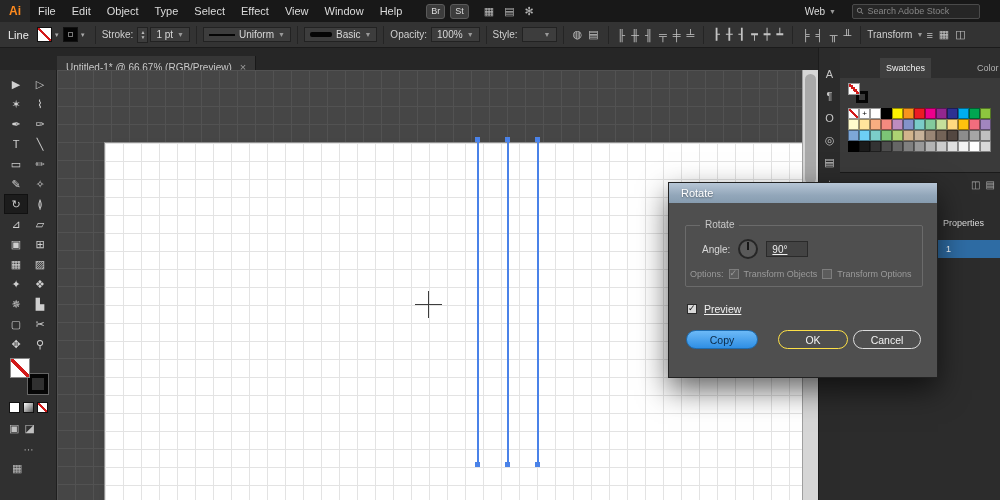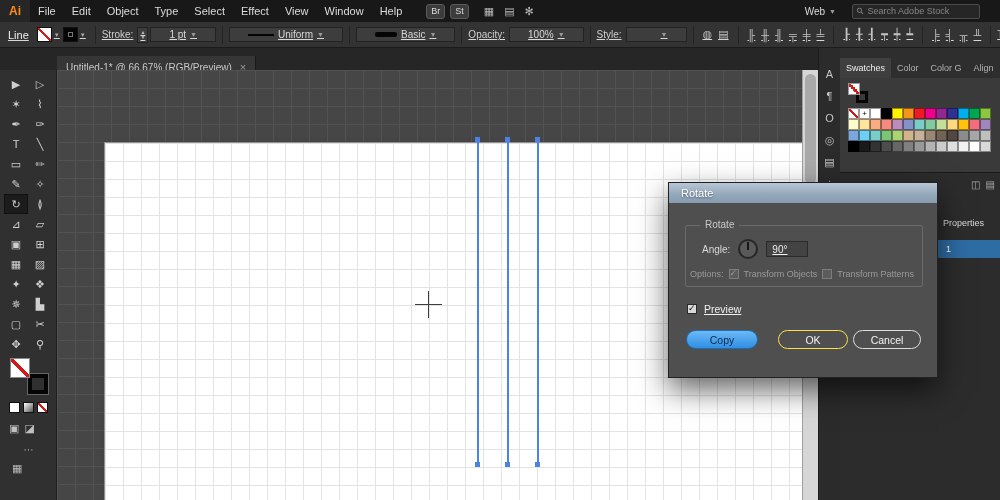--- a/index.html
+++ b/index.html
@@ -17,29 +17,29 @@
   .bar-icon { color:#b5b5b5; font-size:11px; padding:0 5px; }
   .mb-spacer { flex:1; }
   .workspace { display:flex; align-items:center; gap:4px; color:#ddd; font-size:10px; margin-right:16px; }
   .caret { font-size:7px; color:#999; }
   .search-box { display:flex; align-items:center; gap:4px; width:128px; height:15px; background:#262626; border:1px solid #4a4a4a; border-radius:2px; margin-right:20px; padding:0 4px; }
   .search-icon { color:#8a8a8a; font-size:9px; transform:rotate(-45deg); }
   .search-box input { flex:1; min-width:0; background:transparent; border:none; outline:none; color:#ccc; font-size:9px; font-family:"Liberation Sans",sans-serif; }
   .search-box input::placeholder { color:#868686; }
 
   
-  .controlbar { position:absolute; left:0; top:22px; width:1000px; height:26px; background:#333333; border-bottom:1px solid #1b1b1b; display:flex; align-items:center; padding:0 8px; color:#d8d8d8; font-size:10px; z-index:10;text-decoration:underline; }
+  .controlbar { position:absolute; left:0; top:22px; width:1000px; height:26px; background:#333333; border-bottom:1px solid #1b1b1b; display:flex; align-items:center; padding:0 8px; color:#d8d8d8; font-size:10px; z-index:10; }
   .cb-sep { width:1px; height:18px; background:#242424; margin:0 6px; flex:none; }
   .tool-name { font-size:11px; color:#eee; margin-right:8px; flex:none; }
   .cb-label { margin-right:4px; color:#cfcfcf; flex:none; white-space:nowrap; }
   .well { width:15px; height:15px; border:1px solid #111; background:#fff; position:relative; flex:none; }
   .well.fill-none::after { content:""; position:absolute; inset:0; background:linear-gradient(45deg, transparent 43%, #d21a1a 43%, #d21a1a 57%, transparent 57%); }
   .well.stroke { background:#050505; box-shadow:inset 0 0 0 4px #050505, inset 0 0 0 5px #777; }
   .wcaret { font-size:6px; color:#aaa; margin:0 3px 0 2px; flex:none; }
-  .dd { display:flex; align-items:center; gap:4px; height:15px; background:#3d3d3d; border:1px solid #222; padding:0 18px; flex:none; white-space:nowrap; }
+  .dd { display:flex; align-items:center; gap:4px; height:15px; background:#3d3d3d; border:1px solid #222; padding:0 5px; flex:none; white-space:nowrap; }
   .stepper { width:11px; height:16px; border:1px solid #222; background:#3d3d3d; display:flex; flex-direction:column; align-items:center; justify-content:center; font-size:5px; color:#bbb; line-height:5px; margin-right:2px; flex:none; }
   .wline { width:26px; height:2px; background:#050505; }
   .bline { width:22px; height:5px; background:#050505; border-radius:2px; }
   .cb-icon { color:#c3c3c3; font-size:11px; padding:0 3px; flex:none; }
   .icon-group { display:flex; align-items:center; flex:none; }
 
   
   .tabbar { position:absolute; left:0; top:48px; width:1000px; height:22px; background:#262626; }
   .doc-tab { position:absolute; left:57px; top:8px; height:22px; background:#363636; border-right:1px solid #191919; display:flex; align-items:center; padding:0 9px; gap:8px; }
   .doc-tab .title { color:#c9c9c9; font-size:10px; white-space:nowrap; }
@@ -77,21 +77,21 @@
 
   
   .vscroll { position:absolute; left:802px; top:70px; width:16px; height:430px; background:#d6d6d6; border-left:1px solid #9f9f9f; }
   .vthumb { position:absolute; left:2px; top:4px; width:11px; height:110px; background:#a9a9a9; border-radius:6px; }
 
   
   .right-rail { position:absolute; left:818px; top:48px; width:22px; height:452px; background:#2b2b2b; border-left:1px solid #1c1c1c; display:flex; flex-direction:column; align-items:center; padding-top:20px; gap:9px; }
   .rail-icon { color:#c6c6c6; font-size:11px; height:13px; line-height:13px; }
   .right-panels { position:absolute; left:840px; top:48px; width:160px; height:452px; background:#2e2e2e; }
   .swatch-tabs { display:flex; height:20px; margin-top:10px; overflow:hidden; }
-  .swatch-tab { padding:0 6px; font-size:9px; color:#b2b2b2; line-height:20px; white-space:nowrap; }
+  .swatch-tab { padding:0 6px; font-size:9px; color:#b2b2b2; line-height:20px; white-space:nowrap;margin-left:40px; }
   .swatch-tab.active { background:#3f3f3f; color:#efefef; }
   .swatch-body { position:relative; height:94px; background:#3a3a3a; }
   .sp-wells { position:absolute; left:8px; top:5px; width:20px; height:20px; }
   .sp-stroke { position:absolute; right:0; bottom:0; width:12px; height:12px; border:3px solid #050505; }
   .sp-fill { position:absolute; left:0; top:0; width:12px; height:12px; background:#fff; border:1px solid #999; }
   .sp-fill::after { content:""; position:absolute; inset:0; background:linear-gradient(45deg, transparent 40%, #d21a1a 40%, #d21a1a 60%, transparent 60%); }
   .swatch-grid { position:absolute; left:8px; top:30px; display:grid; grid-template-columns:repeat(13,11px); grid-auto-rows:11px; }
   .sw { border:1px solid rgba(0,0,0,.4); background:#888; position:relative; }
   .sw-none { background:#fff; }
   .sw-none::after { content:""; position:absolute; inset:0; background:linear-gradient(45deg, transparent 40%, #d21a1a 40%, #d21a1a 60%, transparent 60%); }
@@ -422,21 +422,21 @@
       <div class="angle-row">
         <span class="angle-label">Angle:</span>
         <span class="dial"></span>
         <input class="angle-input" value="90°" style="">
       </div>
       <div class="options-row">
         <span>Options:</span>
         <span class="cb checked"></span>
         <span>Transform Objects</span>
         <span class="cb"></span>
-        <span>Transform Patterns</span>
+        <span>Transform Options</span>
       </div>
     </div>
     <div class="preview-row">
       <span class="cb light checked"></span>
       <span class="preview-label">Preview</span>
     </div>
     <div class="btn-row">
       <div class="btn copy">Copy</div>
       <div class="btn ok">OK</div>
       <div class="btn cancel">Cancel</div>

